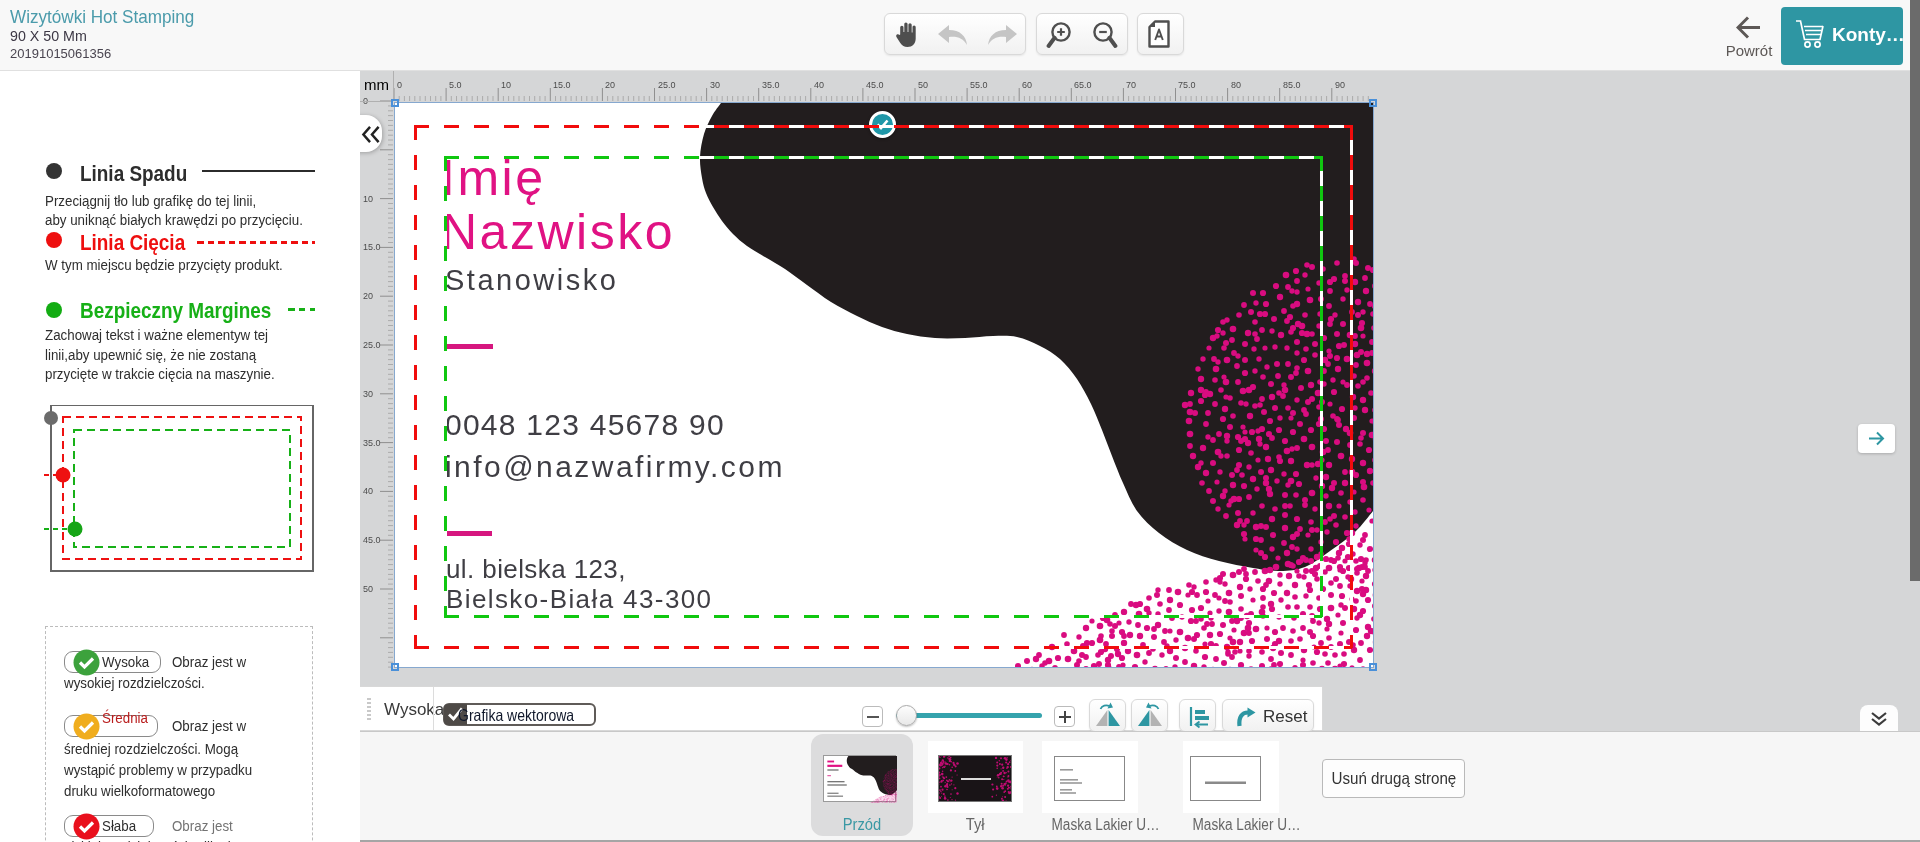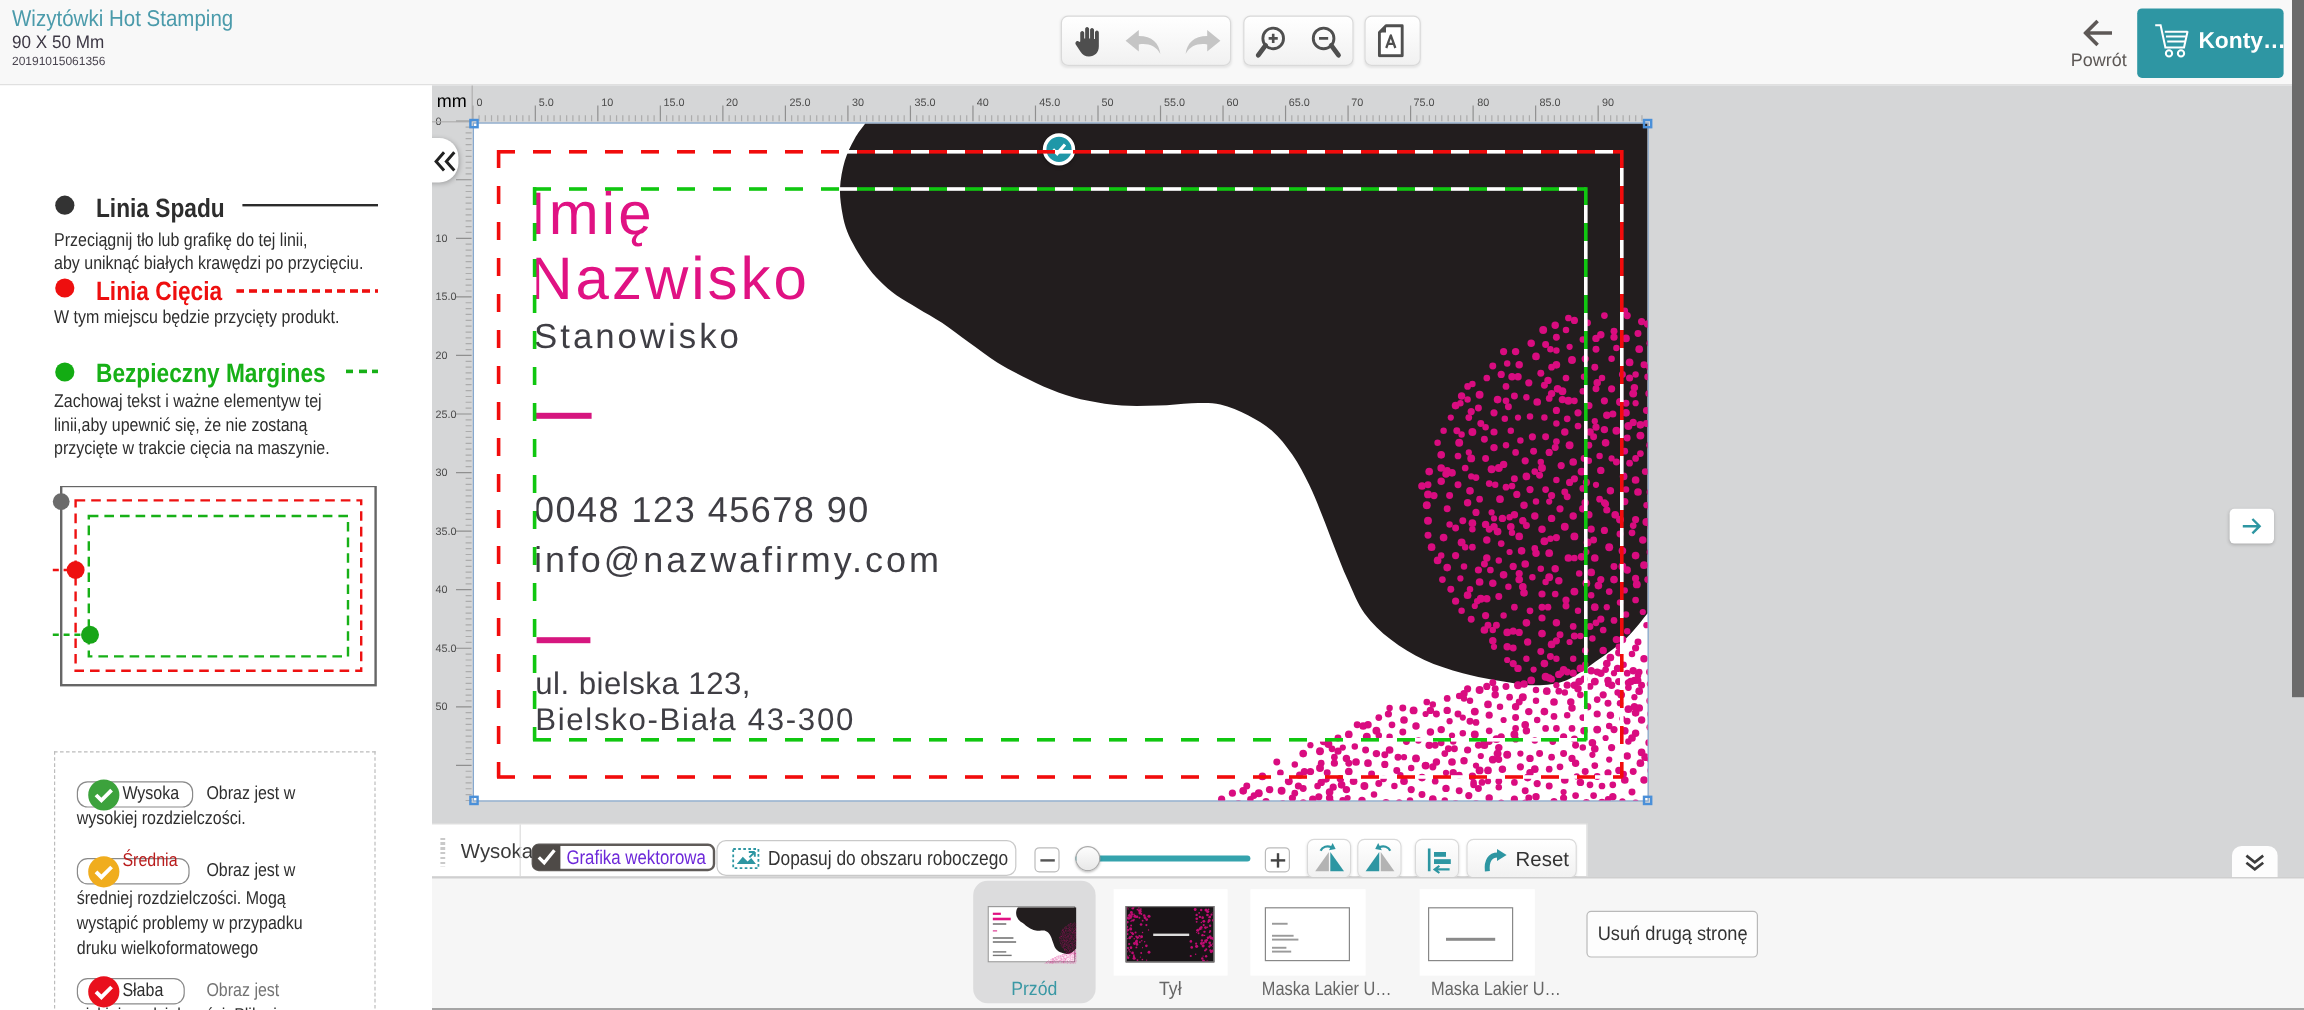--- a/index.html
+++ b/index.html
@@ -7,21 +7,21 @@
 #topbar{position:absolute;left:0;top:0;width:1920px;height:71px;background:#f8f8f8;border-bottom:1px solid #e0e0e0;z-index:30}
 #sidebar{position:absolute;left:0;top:71px;width:360px;height:771px;background:#fff;z-index:5;overflow:hidden}
 #canvas{position:absolute;left:360px;top:71px;width:1560px;height:771px;background:#d5d6d7;z-index:1}
 .sx{display:inline-block;transform:scaleX(0.86);transform-origin:0 50%;white-space:nowrap}
 .btn3d{background:linear-gradient(#ffffff,#f1f1f1);border:1px solid #d9d9d9;border-radius:6px;box-shadow:0 1px 2px rgba(0,0,0,0.08)}
 </style></head><body>
 
 <div id="topbar">
  <div class="abs" style="left:10px;top:6px;font-size:19px;color:#4b9bab"><span class="sx" style="transform:scaleX(0.90)">Wizytówki Hot Stamping</span></div>
  <div class="abs" style="left:10px;top:27px;font-size:15px;color:#3c3744"><span class="sx" style="transform:scaleX(0.95)">90 X 50 Mm</span></div>
- <div class="abs" style="left:10px;top:46px;font-size:10px;color:#4a4550">20191015061356</div>
+ <div class="abs" style="left:10px;top:46px;font-size:13px;color:#4a4550">20191015061356</div>
 
  <div class="btn3d abs" style="left:884px;top:13px;width:142px;height:42px"></div>
  <div class="btn3d abs" style="left:1036px;top:13px;width:92px;height:42px"></div>
  <div class="btn3d abs" style="left:1137px;top:13px;width:47px;height:42px"></div>
  <svg class="abs" style="left:895px;top:22px" width="24" height="26" viewBox="0 0 24 26">
   <path fill="#4e4e4e" d="M5.2,12.5 L5.2,5.6 c0-1.0 0.8-1.8 1.7-1.8 c0.9,0 1.6,0.8 1.6,1.8 L8.5,10 L9.3,10 L9.3,2.2 c0-1.0 0.7-1.8 1.6-1.8 c0.9,0 1.7,0.8 1.7,1.8 L12.6,10 L13.4,10 L13.4,3.1 c0-1.0 0.7-1.8 1.6-1.8 c0.9,0 1.7,0.8 1.7,1.8 L16.7,10.5 L17.5,10.5 L17.5,5.3 c0-1.0 0.7-1.8 1.6-1.8 c0.9,0 1.6,0.8 1.6,1.8 L20.7,16.5 c0,5.2-3.4,8.5-8.2,8.5 c-3.4,0-5.3-1.3-7.2-4.1 L1.6,15.3 c-0.6-0.9-0.6-2.1 0.3-2.7 c0.8-0.6 1.9-0.4 2.5,0.4 Z"></path>
  </svg>
  <svg class="abs" style="left:936px;top:24px" width="36" height="22" viewBox="0 0 36 22">
   <path fill="#c5c5c5" d="M2,10 L13,1 L13,6 C24,6 30,12 31,21 C27,14 21,12 13,13 L13,19 Z"></path>
  </svg>
@@ -1012,31 +1012,23 @@
    <div class="abs" style="left:7px;top:11px;width:4px;height:24px;background:repeating-linear-gradient(180deg,#c9c9c9 0 2px,transparent 2px 4px)"></div>
    <div class="abs" style="left:24px;top:13px;font-size:17px;color:#3a3a3a">Wysoka</div>
    <div class="abs" style="left:73px;top:0;width:1px;height:43px;background:#dcdcdc"></div>
 
    <div class="abs" style="left:83px;top:16px;width:153px;height:23px;border:2px solid #5f5b58;border-radius:6px;background:#fff">
      <div class="abs" style="left:-1px;top:-1px;width:23px;height:21px;background:#4e4a47;border-radius:4px 0 0 4px">
       <svg width="23" height="21" viewBox="0 0 23 21">
             <path d="M5,10.5 L9.5,15 L18,4.5" stroke="#fff" stroke-width="2.8" fill="none"></path>
           </svg>
      </div>
-     <div class="abs" style="left:27px;top:1px;font-size:16.5px;color:#6d28d9"><span class="sx" style="transform:scaleX(0.85)">Grafika wektorowa</span></div>
+     <div class="abs" style="left:13px;top:1px;font-size:16.5px;color:#0f172a"><span class="sx" style="transform:scaleX(0.85)">Grafika wektorowa</span></div>
    </div>
 
-   <div class="abs" style="left:237px;top:13px;width:250px;height:30px;border:1px solid #c9c9c9;border-radius:8px;background:#fff">
-     <svg class="abs" style="left:12px;top:5px" width="24" height="19" viewBox="0 0 24 19">
-       <rect x="1" y="1.5" width="21" height="16" fill="none" stroke="#2d96a2" stroke-width="1.5" stroke-dasharray="2.2 2"></rect>
-       <path d="M4,14 L9,8 L13,12 L16,9 L20,14 Z" fill="#2d96a2"></path>
-       <path d="M14,4 L19,4 M19,4 L19,8 M19,4 L14.5,8.5" stroke="#2d96a2" stroke-width="1.6" fill="none"></path>
-     </svg>
-     <div class="abs" style="left:42px;top:5px;font-size:17px;color:#333"><span class="sx" style="transform:scaleX(0.85)">Dopasuj do obszaru roboczego</span></div>
-   </div>
    <div class="abs" style="left:502px;top:19px;width:21px;height:21px;border:1px solid #bbb;border-radius:4px;background:#fff">
      <div class="abs" style="left:4px;top:9px;width:12px;height:2.4px;background:#555"></div>
    </div>
    <div class="abs" style="left:536px;top:26px;width:146px;height:5px;background:#35a3ad;border-radius:3px"></div>
    <div class="abs" style="left:536px;top:18px;width:21px;height:21px;border-radius:50%;background:linear-gradient(#fdfdfd,#e8e8e8);border:1px solid #aaa;box-shadow:0 1px 2px rgba(0,0,0,0.25)"></div>
    <div class="abs" style="left:694px;top:19px;width:21px;height:21px;border:1px solid #bbb;border-radius:4px;background:#fff">
      <div class="abs" style="left:4px;top:9px;width:12px;height:2.4px;background:#444"></div>
      <div class="abs" style="left:8.8px;top:4px;width:2.4px;height:12px;background:#444"></div>
    </div>
 

